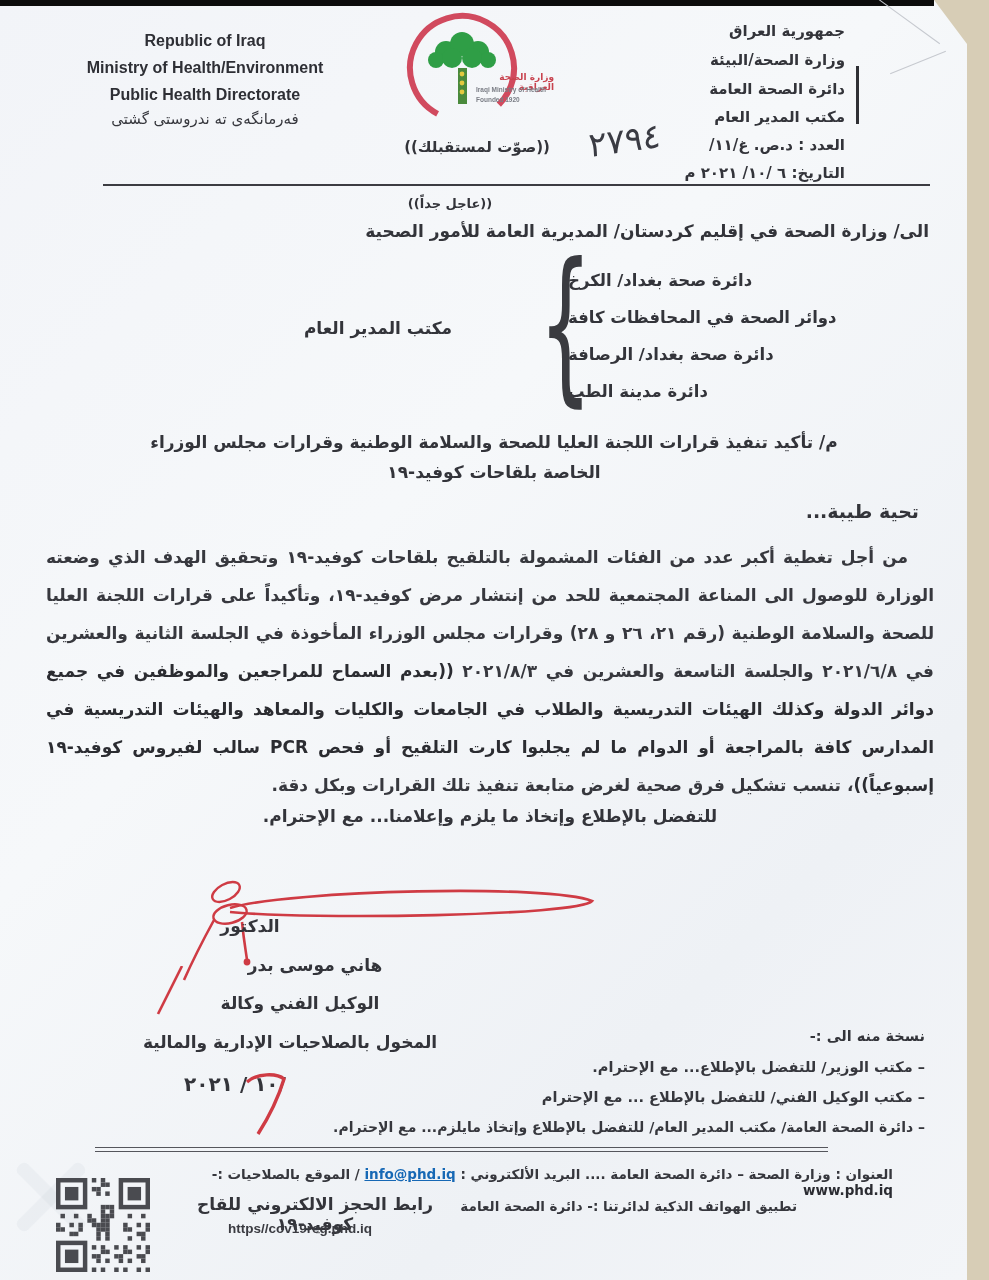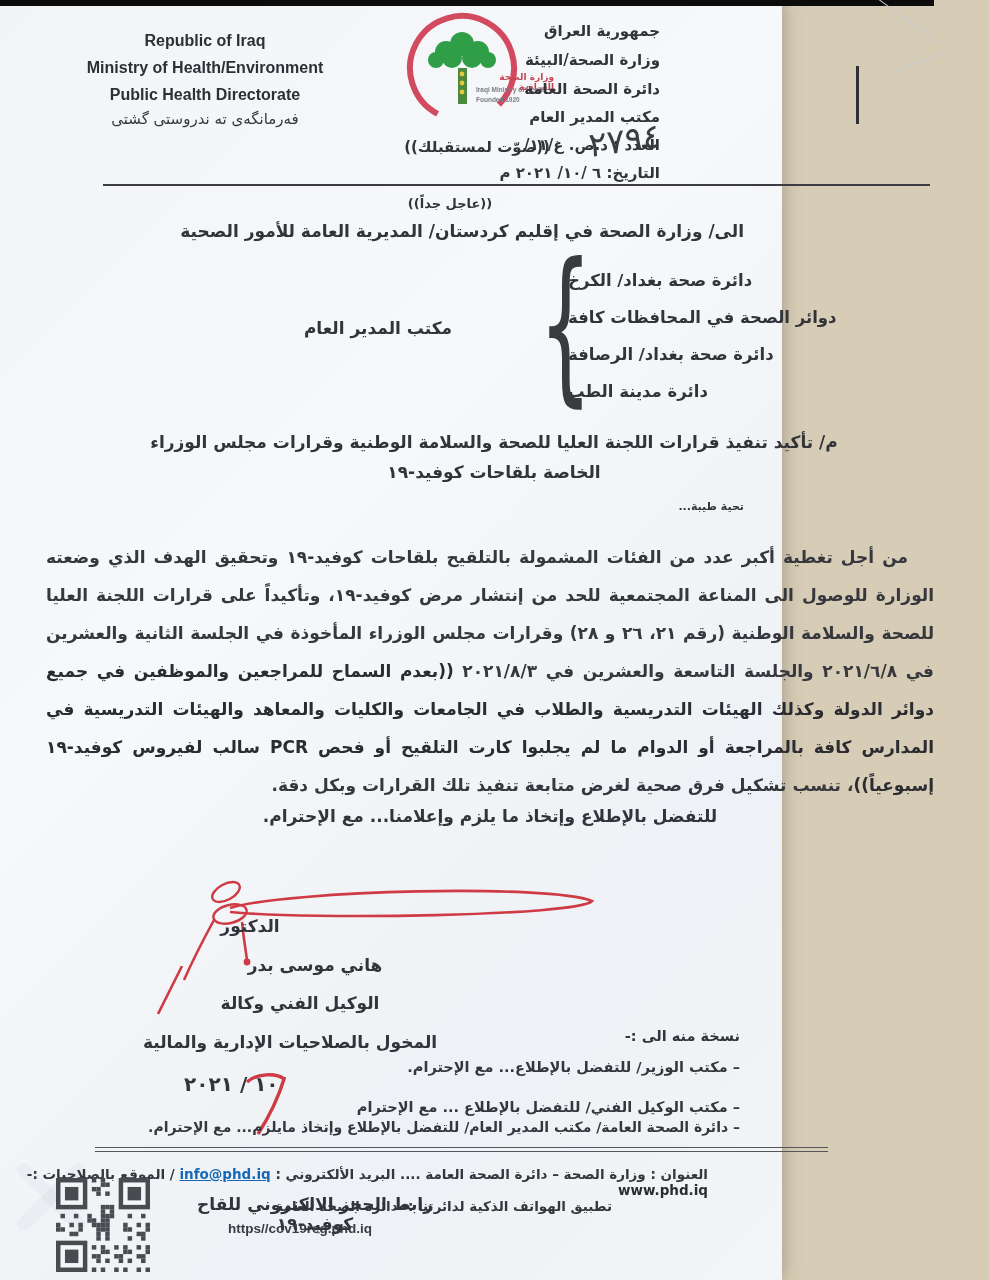--- a/index.html
+++ b/index.html
@@ -1,21 +1,21 @@
 <!DOCTYPE html>
 <html lang="ar"><head>
 <meta charset="utf-8">
 <style>
   html,body{margin:0;padding:0;}
   .stage{position:relative;width:989px;height:1280px;background:#d7cdb6;overflow:hidden;
          font-family:"DejaVu Sans",sans-serif;}
-  .paper{position:absolute;left:0;top:0;width:775px;height:1280px;
+  .paper{position:absolute;left:0;top:0;width:967px;height:1280px;
          background:linear-gradient(135deg,#f2f4f8 0%,#f6f8fa 40%,#eef1f5 75%,#f3f5f8 100%);
          clip-path:polygon(0 0,934px 0,967px 44px,967px 1280px,0 1280px);
-         box-shadow:0 0 18px rgba(60,50,30,.35);padding-left:7px;}
+         box-shadow:0 0 18px rgba(60,50,30,.35);}
   .abs{position:absolute;}
   .en{font-family:"Liberation Sans","DejaVu Sans",sans-serif;font-weight:700;color:#2e2f35;}
   .ab{font-family:"DejaVu Sans",sans-serif;font-weight:700;color:#33343a;direction:rtl;}
   .ar{font-family:"DejaVu Sans",sans-serif;font-weight:400;color:#36373d;direction:rtl;}
   .ctr{text-align:center;}
   .rt{text-align:right;}
   .lt{text-align:left;}
   .rule{position:absolute;background:#3c3c42;height:2px;}
   .thinrule{position:absolute;background:#55565c;height:1px;}
   .vbar{position:absolute;width:3px;background:#2f3035;}
@@ -86,21 +86,21 @@
       <div class="ab lt" style="font-size:16.5px;line-height:37px;">دوائر الصحة في المحافظات كافة</div>
       <div class="ab lt" style="font-size:16.5px;line-height:37px;">دائرة صحة بغداد/ الرصافة</div>
       <div class="ab lt" style="font-size:16.5px;line-height:37px;">دائرة مدينة الطب</div>
     </div>
     <div class="abs" style="left:512px;top:250px;font-size:168px;font-weight:400;color:#3a3b40;transform:scaleX(.5);font-family:'DejaVu Sans',sans-serif;line-height:150px;">{</div>
     <div class="abs ab ctr" style="left:288px;top:318px;width:180px;font-size:17px;">مكتب المدير العام</div>
 
     <div class="abs ab ctr" style="left:88px;top:432px;width:812px;font-size:17px;">م/ تأكيد تنفيذ قرارات اللجنة العليا للصحة والسلامة الوطنية وقرارات مجلس الوزراء</div>
     <div class="abs ab ctr" style="left:88px;top:462px;width:812px;font-size:17px;">الخاصة بلقاحات كوفيد-١٩</div>
 
-    <div class="abs ab rt" style="right:38px;top:500px;width:300px;font-size:11px;">تحية طيبة...</div>
+    <div class="abs ab rt" style="right:48px;top:500px;width:300px;font-size:19px;">تحية طيبة...</div>
 
     <div class="abs body-par" style="left:46px;top:538px;width:888px;">
       <span>من أجل تغطية أكبر عدد من الفئات المشمولة بالتلقيح بلقاحات كوفيد-١٩ وتحقيق الهدف الذي وضعته الوزارة للوصول الى المناعة المجتمعية للحد من إنتشار مرض كوفيد-١٩، وتأكيداً على قرارات اللجنة العليا للصحة والسلامة الوطنية (رقم ٢١، ٢٦ و ٢٨) وقرارات مجلس الوزراء المأخوذة في الجلسة الثانية والعشرين في ٢٠٢١/٦/٨ والجلسة التاسعة والعشرين في ٢٠٢١/٨/٣ </span><span class="bseg">((بعدم السماح للمراجعين والموظفين في جميع دوائر الدولة وكذلك الهيئات التدريسية والطلاب في الجامعات والكليات والمعاهد والهيئات التدريسية في المدارس كافة بالمراجعة أو الدوام ما لم يجلبوا كارت التلقيح أو فحص PCR سالب لفيروس كوفيد-١٩ إسبوعياً))</span><span>، تنسب تشكيل فرق صحية لغرض متابعة تنفيذ تلك القرارات وبكل دقة.</span>
     </div>
     <div class="abs ab ctr" style="left:60px;top:806px;width:860px;font-size:17px;">للتفضل بالإطلاع وإتخاذ ما يلزم وإعلامنا... مع الإحترام.</div>
 
     <svg class="abs" style="left:130px;top:856px;" width="500" height="130" viewBox="0 0 500 130">
       <path d="M100,52 C160,34 420,28 462,45 C448,60 180,64 100,56" fill="none" stroke="#cf3b44" stroke-width="2.6"></path>
       <ellipse cx="96" cy="36" rx="15" ry="8" fill="none" stroke="#cf3b44" stroke-width="2.4" transform="rotate(-28 96 36)"></ellipse>
       <ellipse cx="100" cy="58" rx="17" ry="9" fill="none" stroke="#cf3b44" stroke-width="2.4" transform="rotate(-14 100 58)"></ellipse>
@@ -116,21 +116,21 @@
     <div class="abs ab ctr" style="left:205px;top:955px;width:220px;font-size:17px;">هاني موسى بدر</div>
     <div class="abs ab ctr" style="left:195px;top:993px;width:210px;font-size:17px;">الوكيل الفني وكالة</div>
     <div class="abs ab ctr" style="left:90px;top:1032px;width:400px;font-size:17px;">المخول بالصلاحيات الإدارية والمالية</div>
     <div class="abs ab ctr" style="left:130px;top:1072px;width:210px;font-size:20px;letter-spacing:2px;">/١٠ / ٢٠٢١</div>
     <svg class="abs" style="left:243px;top:1072px;" width="46" height="70" viewBox="0 0 46 70">
       <path d="M4,10 C14,1 34,1 41,7 C34,30 24,48 15,62" fill="none" stroke="#cf3b44" stroke-width="3.4"></path>
     </svg>
 
     <div class="abs ab rt" style="right:42px;top:1028px;width:500px;font-size:14.5px;">نسخة منه الى :-</div>
     <div class="abs ar rt" style="right:42px;top:1059px;width:560px;font-size:14.5px;font-weight:600;">– مكتب الوزير/ للتفضل بالإطلاع... مع الإحترام.</div>
-    <div class="abs ar rt" style="right:42px;top:1089px;width:560px;font-size:14.5px;font-weight:600;margin-top:10px;">– مكتب الوكيل الفني/ للتفضل بالإطلاع ... مع الإحترام</div>
+    <div class="abs ar rt" style="right:42px;top:1089px;width:560px;font-size:14.5px;font-weight:600;">– مكتب الوكيل الفني/ للتفضل بالإطلاع ... مع الإحترام</div>
     <div class="abs ar rt" style="right:42px;top:1119px;width:620px;font-size:14px;font-weight:600;">– دائرة الصحة العامة/ مكتب المدير العام/ للتفضل بالإطلاع وإتخاذ مايلزم... مع الإحترام.</div>
 
     <div class="thinrule" style="left:95px;top:1147px;width:733px;"></div>
     <div class="thinrule" style="left:95px;top:1151px;width:733px;"></div>
 
     <div class="abs ar rt" style="right:74px;top:1166px;width:690px;font-size:13.5px;font-weight:600;">
       <span>العنوان : وزارة الصحة – دائرة الصحة العامة .... البريد الألكتروني : </span><span class="link">info@phd.iq</span><span> / الموقع بالصلاحيات :- </span><span class="weblink">www.phd.iq</span>
     </div>
     <div class="abs ar rt" style="right:170px;top:1198px;width:400px;font-size:13.5px;font-weight:600;">تطبيق الهواتف الذكية لدائرتنا :- دائرة الصحة العامة</div>
 

